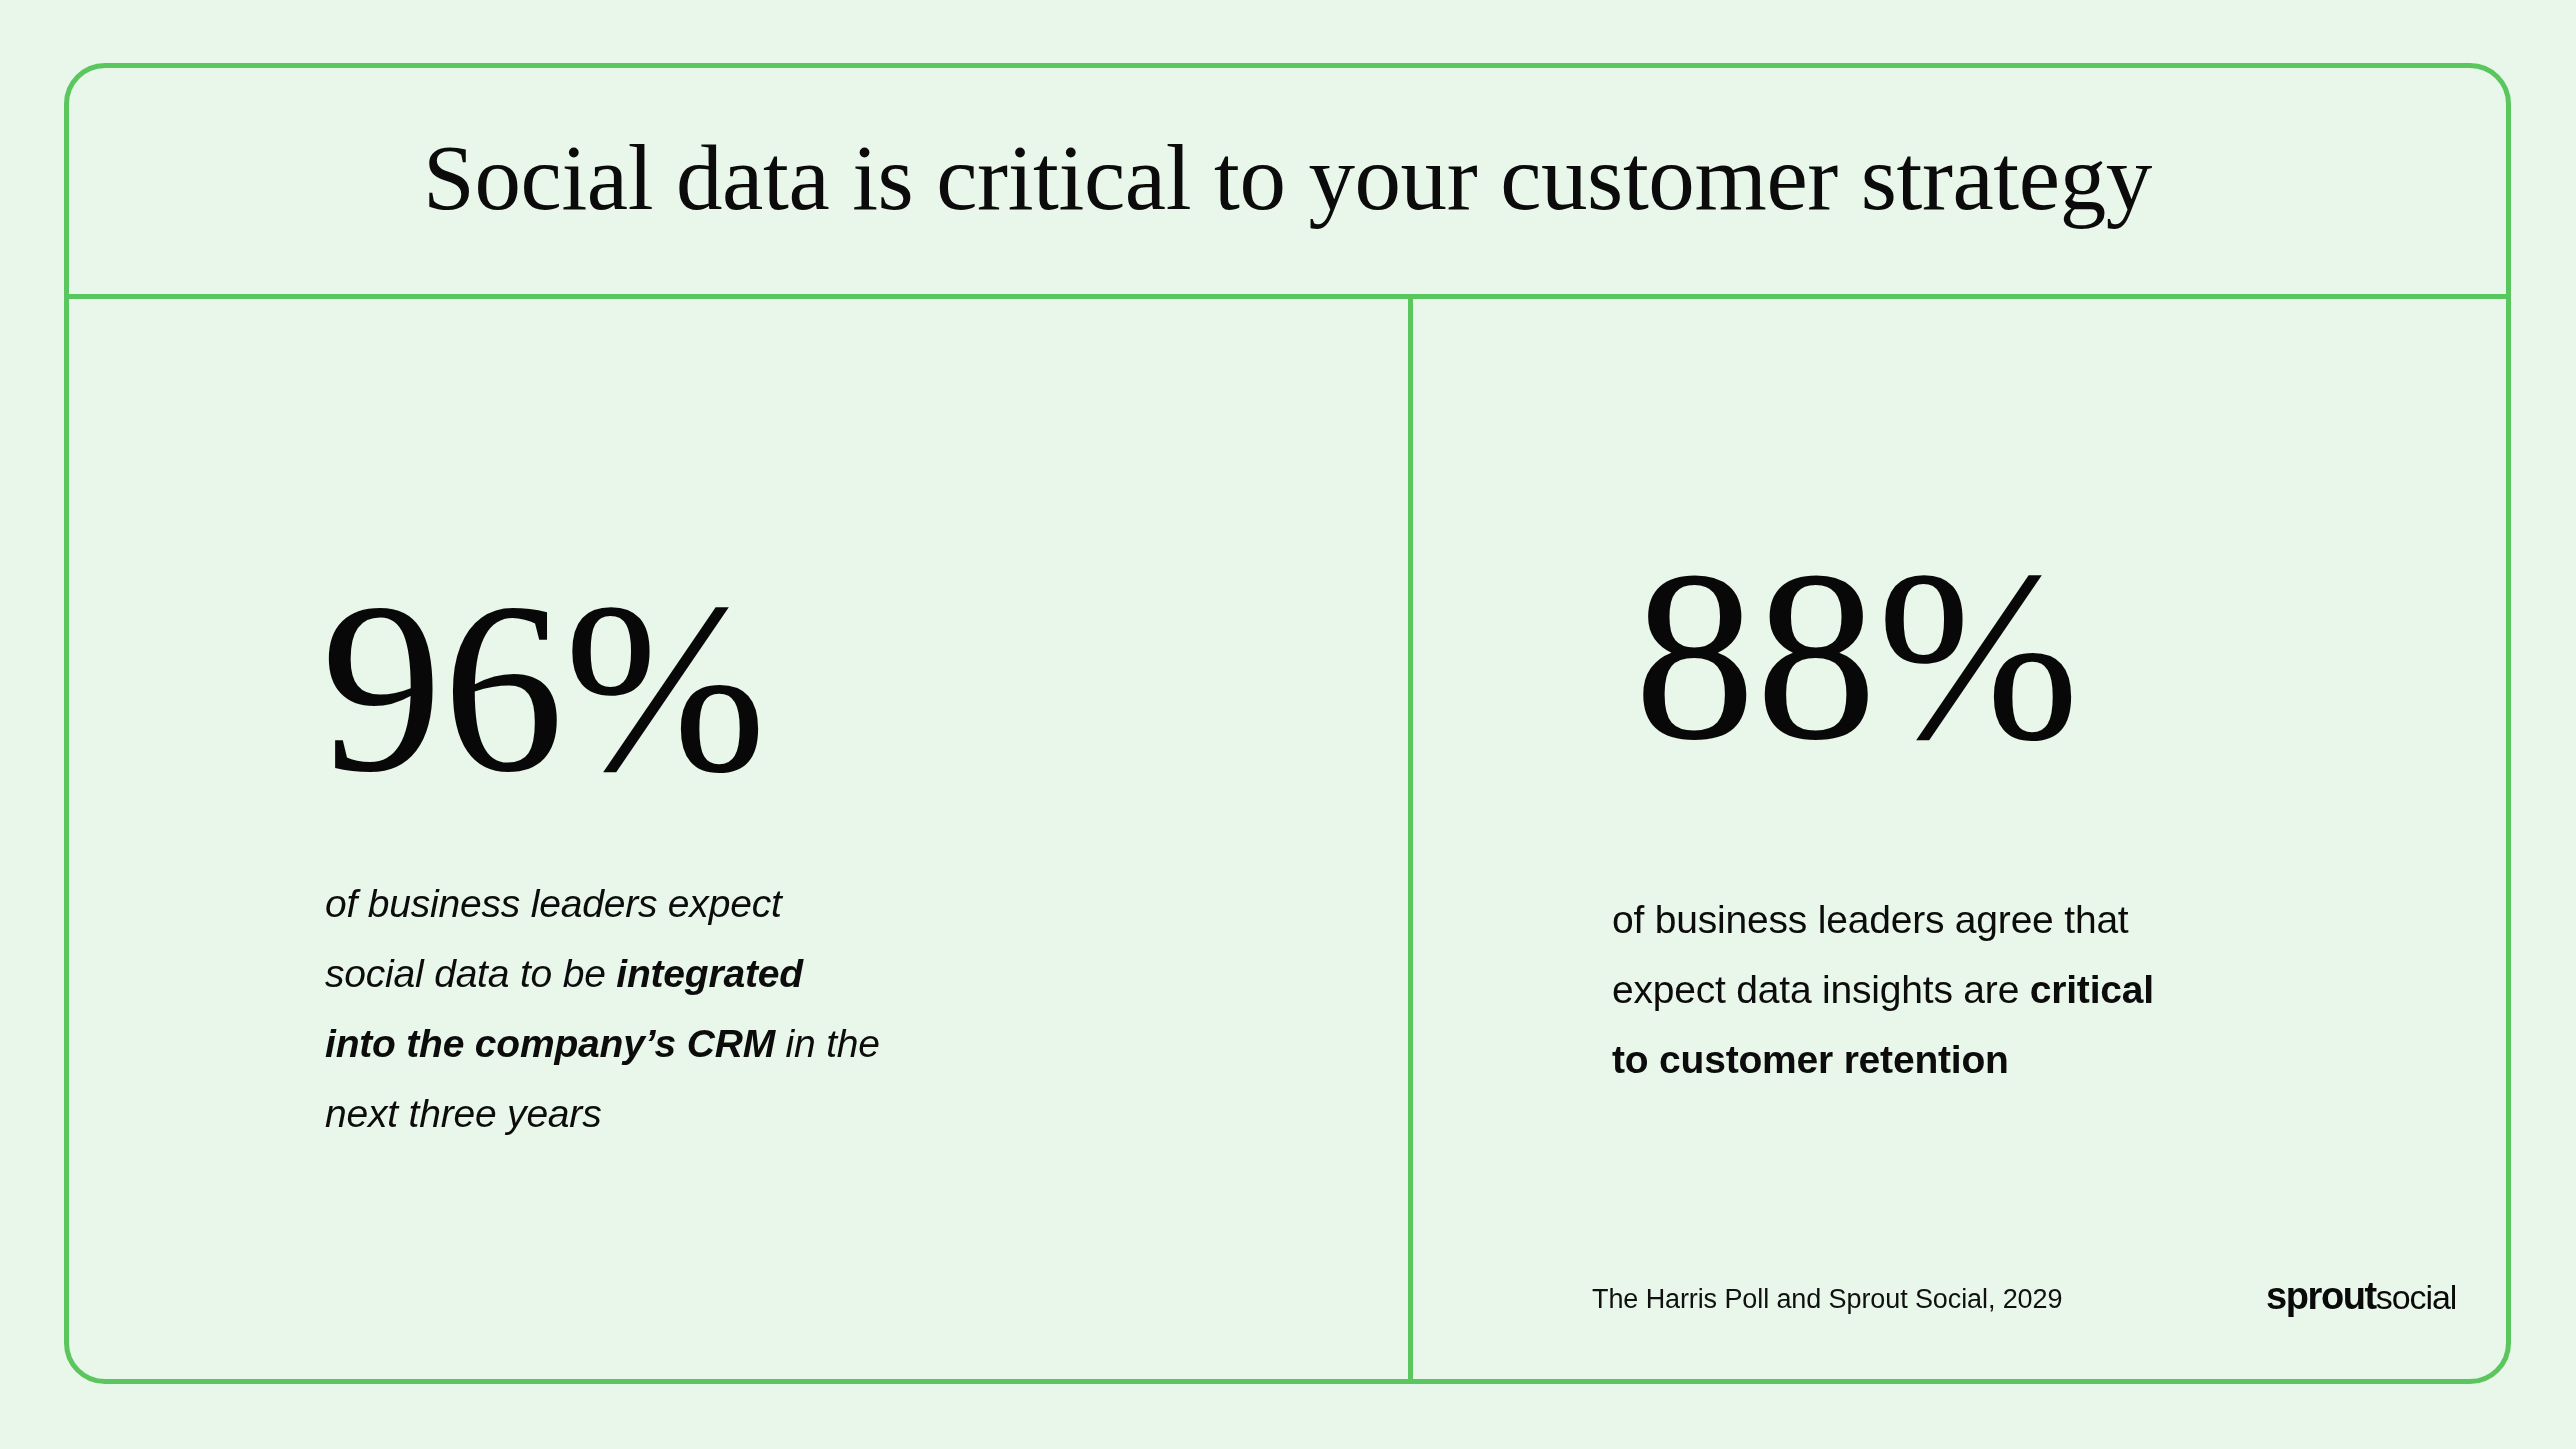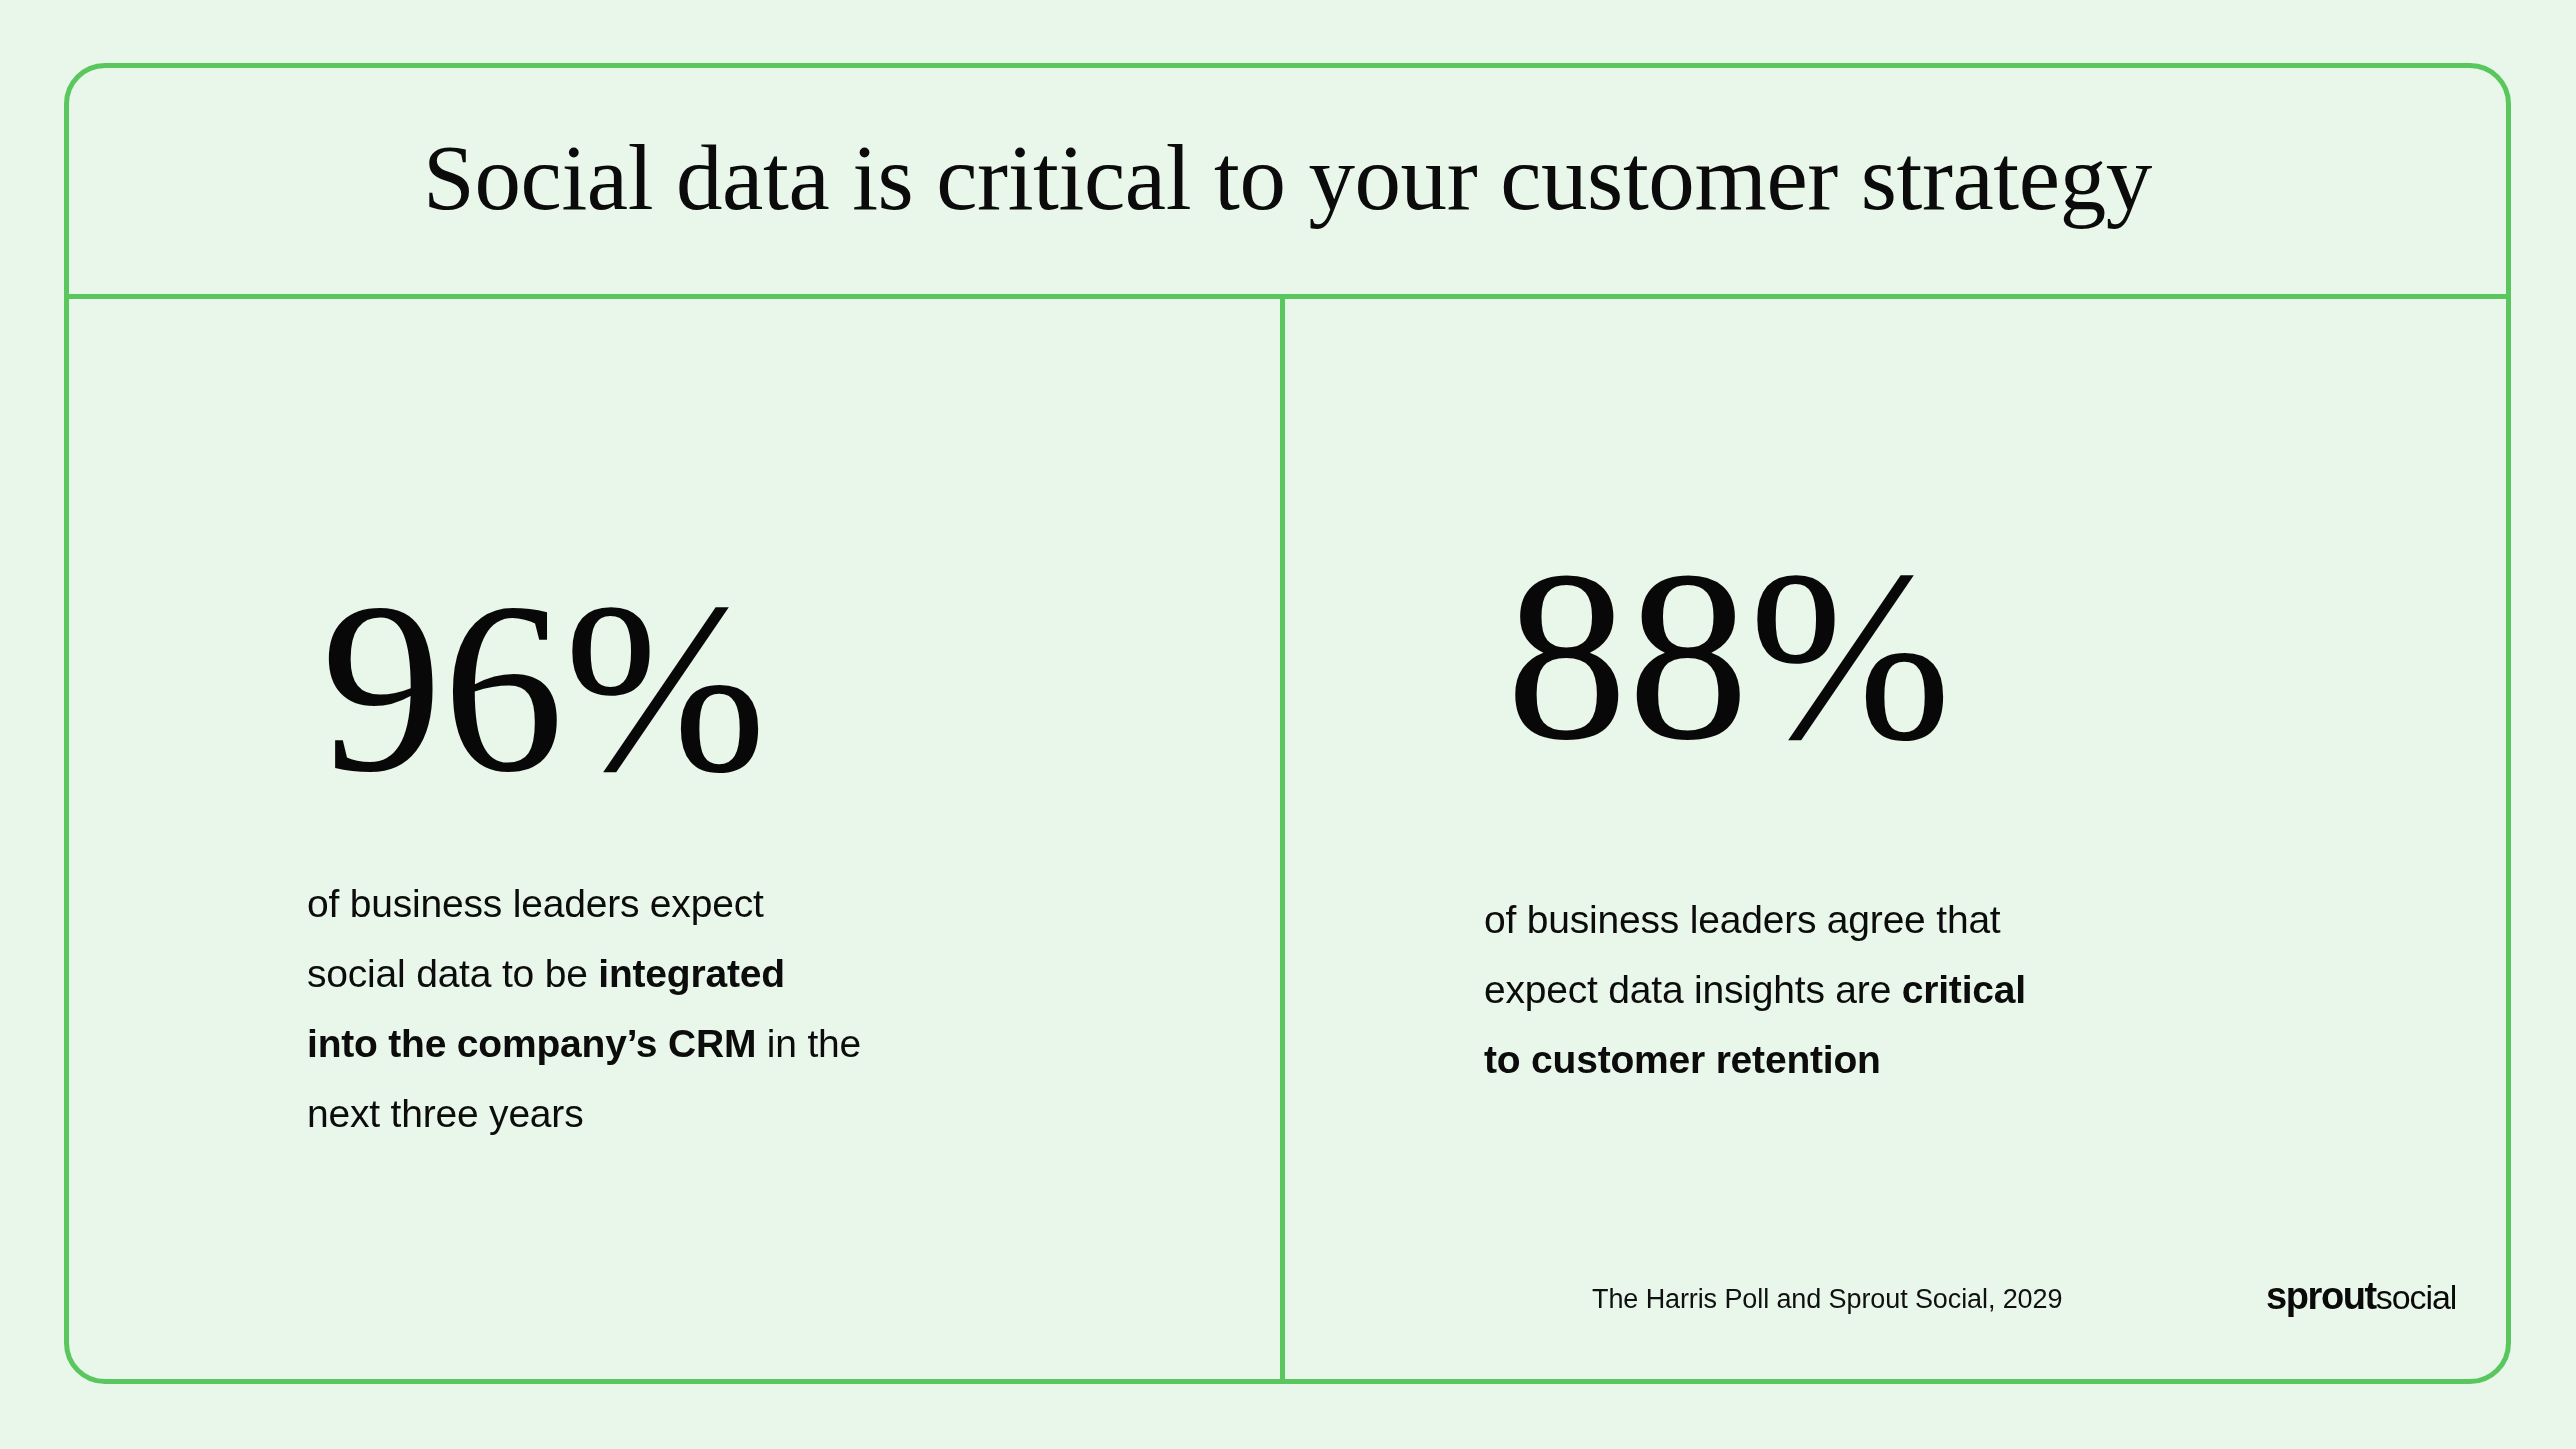--- a/index.html
+++ b/index.html
@@ -67,21 +67,21 @@
     height: 1080px;
     display: flex;
   }
 
   .panel {
     position: relative;
     height: 100%;
     box-sizing: border-box;
   }
   #panel-left {
-    width: 1216px;
+    width: 1344px;
     border-right: 5.4px solid #59c75e;
   }
   #panel-right {
     flex: 1;
   }
 
   .stat-value {
     position: absolute;
     font-family: "Liberation Serif", serif;
     font-weight: 400;
@@ -106,23 +106,24 @@
     font-weight: 400;
     font-size: 39px;
     line-height: 70px;
     color: #0c0c0c;
     letter-spacing: -0.2px;
   }
   .stat-desc b {
     font-weight: 700;
   }
   #stat-left-desc {
-    left: 238px;
+    left: 256px;
     top: 570px;
     width: 555px;
+    font-style: italic;
   }
   #stat-right-desc {
     left: 199px;
     top: 586px;
     width: 572px;
   }
 
   
   #footer {
     position: absolute;

